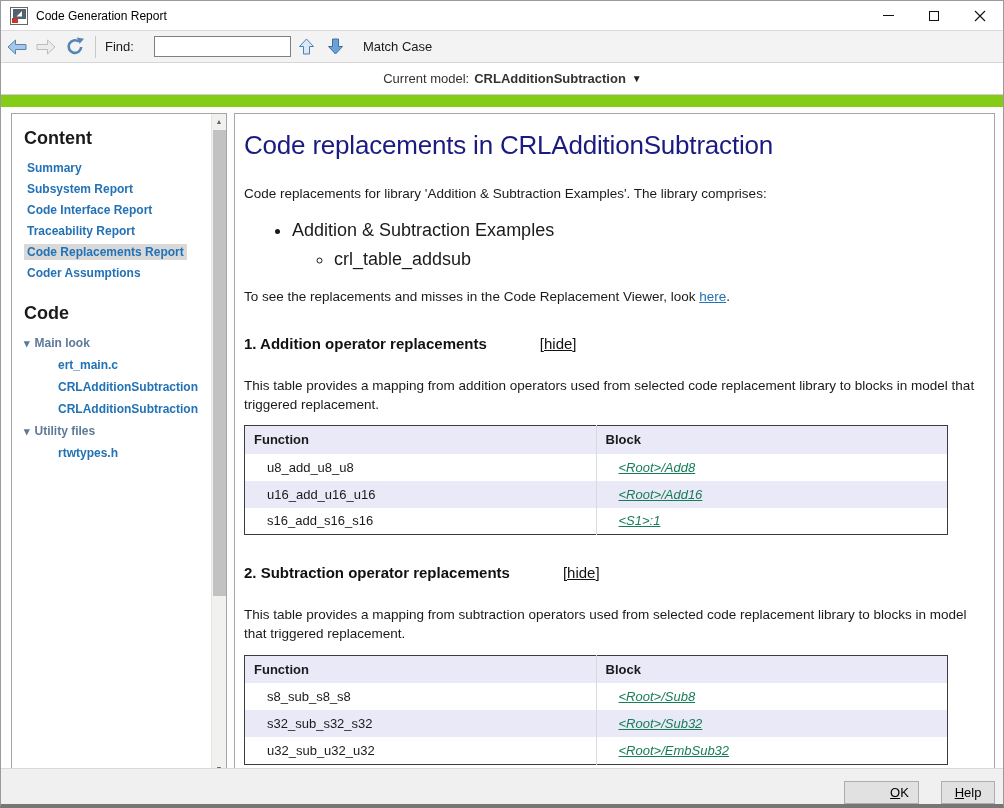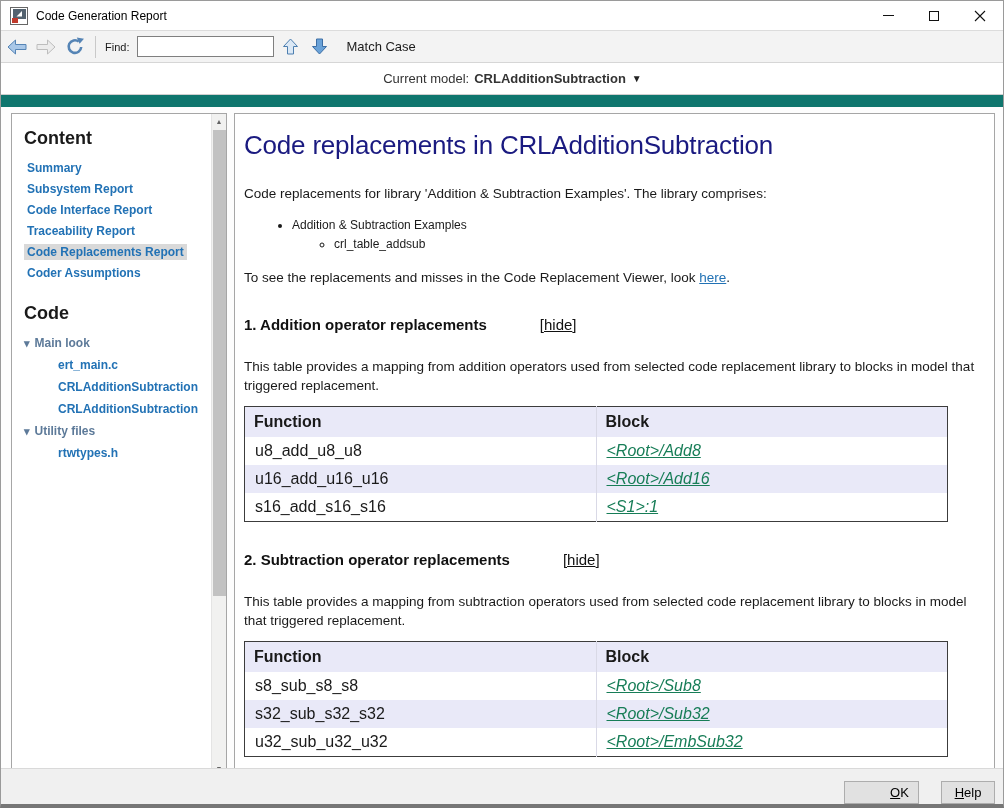--- a/index.html
+++ b/index.html
@@ -1,33 +1,33 @@
 <!DOCTYPE html>
 <html><head>
 <meta charset="utf-8">
 <style>
   * { margin:0; padding:0; box-sizing:border-box; }
   html,body { background:#cfcfcf; font-family:"Liberation Sans", sans-serif; }
   .window {
-    position:relative; width:1004px; height:808px; background:#0f766e;
+    position:relative; width:1004px; height:808px; background:#84cc16;
     border:1px solid #9a9a9a; border-bottom:4px solid #767676; overflow:hidden;
   }
   
   .titlebar { height:30px; display:flex; align-items:center; background:#fff; border-bottom:1px solid #dcdcdc; }
   .app-icon { margin-left:9px; width:18px; height:18px; flex:0 0 auto; }
   .title-text { margin-left:8px; font-size:12px; color:#000; }
   .win-controls { margin-left:auto; display:flex; height:100%; }
   .win-btn { width:46px; height:100%; display:flex; align-items:center; justify-content:center; cursor:default; }
   .glyph-min { width:11px; height:0; border-top:1px solid #111; }
   .glyph-max { width:10px; height:10px; border:1px solid #111; }
   
   .toolbar { height:32px; background:#f3f3f3; border-bottom:1px solid #d6d6d6; display:flex; align-items:center; }
   .tb-btn { display:flex; align-items:center; justify-content:center; width:26px; height:26px; margin-left:3px; }
   .tb-sep { width:1px; height:22px; background:#c9c9c9; margin:0 9px 0 7px; }
-  .find-label { font-size:11px; color:#1a1a1a; margin-right:8px; }
+  .find-label { font-size:13px; color:#1a1a1a; margin-right:20px; }
   .find-input { width:137px; height:21px; border:1px solid #7f7f7f; background:#fff; font-size:13px; padding:0 4px; font-family:"Liberation Sans",sans-serif; }
   .match-case { font-size:13px; color:#1a1a1a; margin-left:14px; }
   
   .model-bar { height:32px; background:#fff; border-bottom:1px solid #cfcfcf; display:flex; align-items:center; justify-content:center; font-size:13px; color:#333;padding-left:21px; }
   .model-name { font-weight:bold; margin-left:5px; color:#333; }
   .model-caret { font-size:10px; margin-left:6px; color:#222; }
   
   .body-area { position:absolute; top:95px; left:0; right:0; bottom:36px; background:#fdfdfd;margin-top:11px; }
   .sidebar-panel { position:absolute; left:10px; top:6px; width:216px; height:664px; background:#fff; border:1px solid #a6a6a6; }
   .sidebar-inner { position:absolute; left:0; top:0; right:15px; bottom:0; padding:10px 0 0 12px; overflow:hidden; }
@@ -43,34 +43,34 @@
   .scrollbar { position:absolute; top:0; right:0; width:15px; height:100%; background:#f1f1f0; border-left:1px solid #e4e4e4; }
   .sb-arrow { position:absolute; left:0; width:100%; height:15px; display:flex; align-items:center; justify-content:center; font-size:7px; color:#636363; }
   .sb-up { top:0; }
   .sb-down { bottom:0; }
   .sb-thumb { position:absolute; top:16px; left:1px; width:13px; height:466px; background:#c2c2c2; }
   
   .main-panel { position:absolute; left:233px; top:6px; width:761px; height:664px; background:#fff; border:1px solid #a6a6a6; padding:6px 12px 0 9px; overflow:hidden; }
   .main-panel h1 { font-size:26px; font-weight:400; color:#1a1a80; margin:10px 0 0 0; letter-spacing:-0.2px; }
   .main-panel p { font-size:13.5px; color:#1a1a1a; line-height:1.42; max-width:732px; }
   .p-intro { margin-top:23px; }
-  .main-list { margin:13px 0 0 0; padding-left:48px; font-size:12px; color:#1a1a1a; }
+  .main-list { margin:13px 0 0 0; padding-left:48px; font-size:18px; color:#1a1a1a; }
   .main-list > li { line-height:1.6; }
   .sub-list { list-style:circle; padding-left:42px; }
   .sub-list > li { line-height:1.6; }
   .p-viewer { margin-top:13px; }
   .here-link { color:#2272b5; text-decoration:underline; cursor:pointer; }
   .sect-head { margin-top:29px; font-size:15px; color:#111; }
   .sect-title { font-weight:bold; }
   .toggle { font-weight:400; margin-left:5px;padding-left:48px; }
   .hide-link { text-decoration:underline; color:#111; cursor:pointer; }
   .p-desc { margin-top:24px; }
-  .repl-table { width:704px; border-collapse:collapse; border:1px solid #3c3c3c; margin-top:11px; font-size:16px; color:#1a1a1a; }
+  .repl-table { width:704px; border-collapse:collapse; border:1px solid #3c3c3c; margin-top:11px; font-size:13px; color:#1a1a1a; }
   .repl-table th { background:#e9e9f8; font-weight:bold; text-align:left; padding:6px 9px; height:28px; }
-  .repl-table td { padding:5px 10px; height:27px; }
+  .repl-table td { padding:5px 22px; height:27px; }
   .repl-table th + th, .repl-table td + td { border-left:1px solid #d9d9e6; }
   .repl-table th:first-child { width:50%; }
   .repl-table tbody tr:nth-child(even) { background:#e9e9f8; }
   .block-link { color:#177d57; font-style:italic; text-decoration:underline; cursor:pointer; }
   
   .footer { position:absolute; left:0; right:0; bottom:0; height:36px; background:#f0f0f0; border-top:1px solid #d9d9d9; }
   .btn { position:absolute; top:12px; height:23px; background:#e1e1e1; border:1px solid #adadad; font-size:13px; color:#000; font-family:"Liberation Sans",sans-serif; cursor:default; }
   .btn-ok { right:84px; width:75px;padding-left:36px; }
   .btn-help { right:8px; width:54px; }
 </style>

